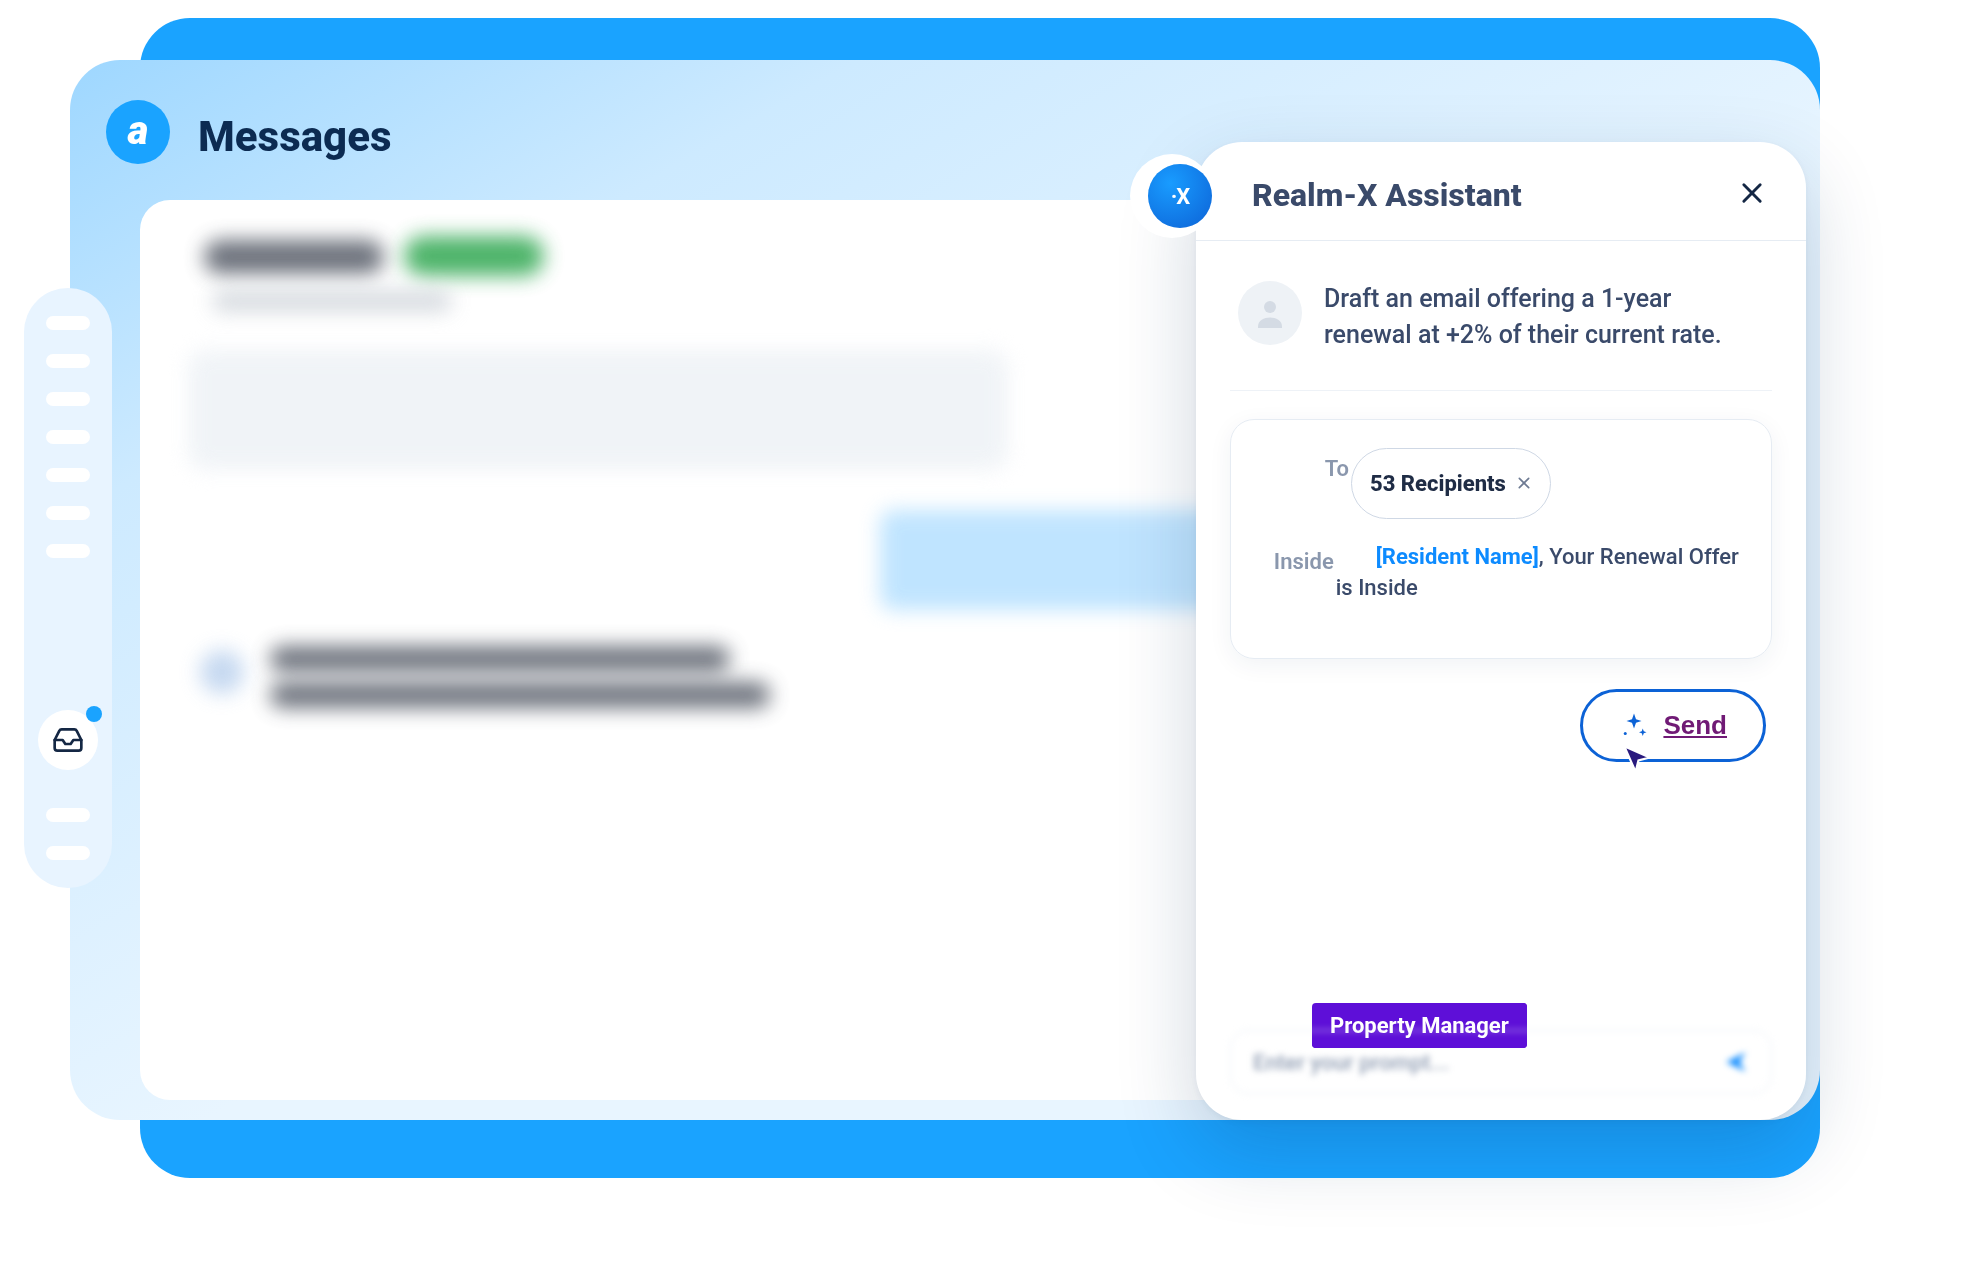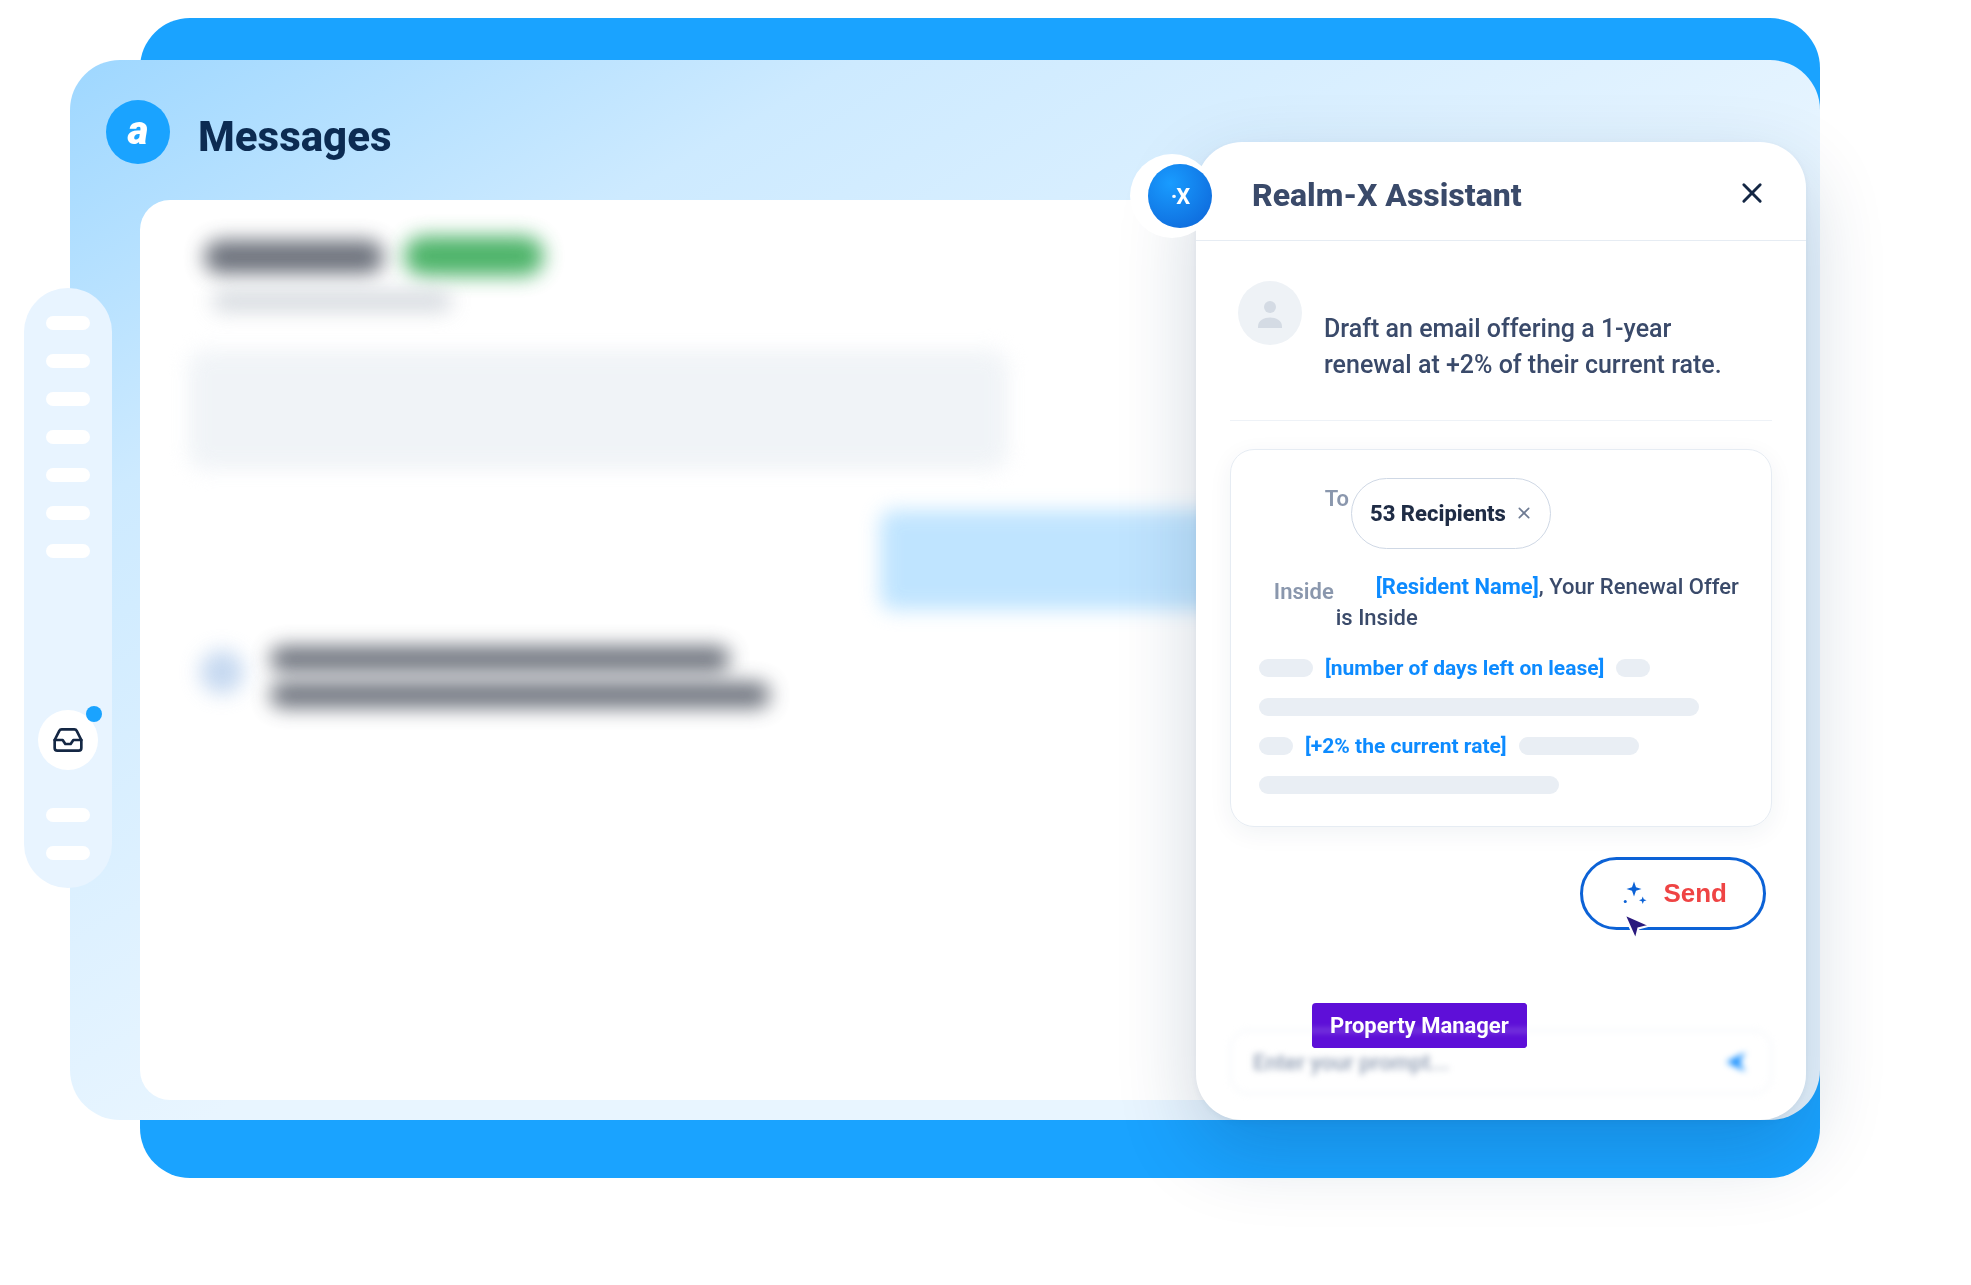--- a/index.html
+++ b/index.html
@@ -119,21 +119,21 @@
   .assistant-title { font-size:32px; font-weight:800; color:#3a4a6a; }
   .assistant-close { cursor:pointer; }
 
   .assistant-body { padding: 30px 34px 0 34px; }
 
   .prompt-row { display:flex; gap:22px; align-items:flex-start; padding: 10px 8px 36px 8px; border-bottom:1px solid #eef2f7; }
   .avatar-circle {
     width:64px; height:64px; border-radius:50%; background:#eef2f6;
     display:flex; align-items:center; justify-content:center; flex-shrink:0;
   }
-  .prompt-text { font-size:25px; line-height:1.45; color:#3a4a6a; font-weight:500; max-width:430px;margin-top:30px; }
+  .prompt-text { font-size:25px; line-height:1.45; color:#3a4a6a; font-weight:500; max-width:430px; }
 
   .compose-card {
     margin-top:28px;
     border:1px solid #e6ecf3;
     border-radius:24px;
     padding:28px 28px 32px 28px;
     box-shadow: 0 6px 24px rgba(16,52,92,0.06);
   }
   .field-row { display:flex; align-items:flex-start; gap:2px; margin-bottom:22px; }
   .field-label { width:90px; text-align:right; color:#8a97ad; font-size:22px; font-weight:600; padding-top:8px; }
@@ -150,21 +150,21 @@
   .body-lines { margin-top:6px; display:flex; flex-direction:column; gap:18px; }
   .line { display:flex; align-items:center; gap:12px; flex-wrap:wrap; }
   .grey-pill { height:18px; border-radius:10px; background:#e9eef4; }
   .token-box { color:#0d8bff; font-weight:700; font-size:21px; }
 
   .send-row { display:flex; justify-content:flex-end; margin-top:30px; padding-right:6px; position:relative;}
   .send-btn {
     display:inline-flex; align-items:center; gap:14px;
     border:3px solid #0c62d6; border-radius:999px;
     padding:18px 36px; background:#ffffff; cursor:pointer;
-    font-size:26px; font-weight:800; color:#ef4444;
+    font-size:26px; font-weight:800; color:#701a75;text-decoration:underline;
   }
   .sparkle-svg { width:30px; height:30px; }
 
   .cursor-arrow {
     position:absolute; right:118px; bottom:-14px;
   }
 
   .role-tag {
     position:absolute;
     left:116px; bottom:72px;
@@ -275,38 +275,20 @@
         </div>
       </div>
 
       <div class="field-row">
         <div class="field-label">Inside</div>
         <div class="subject-text">
           <span class="token">[Resident Name]</span><span>, Your Renewal Offer is Inside</span>
         </div>
       </div>
 
-      <div class="body-lines">
-        <div class="line">
-          <div class="grey-pill" style="width:54px;"></div>
-          <span class="token-box">[number of days left on lease]</span>
-          <div class="grey-pill" style="width:34px;"></div>
-        </div>
-        <div class="line">
-          <div class="grey-pill" style="width:100%; max-width:440px;"></div>
-        </div>
-        <div class="line">
-          <div class="grey-pill" style="width:34px;"></div>
-          <span class="token-box">[+2% the current rate]</span>
-          <div class="grey-pill" style="width:120px;"></div>
-        </div>
-        <div class="line">
-          <div class="grey-pill" style="width:300px;"></div>
-        </div>
-      </div>
     </div>
 
     <div class="send-row">
       <button class="send-btn">
         <svg class="sparkle-svg" viewBox="0 0 24 24" fill="#0c62d6">
           <path d="M12 2l1.6 4.6L18 8l-4.4 1.4L12 14l-1.6-4.6L6 8l4.4-1.4L12 2z"></path>
           <path d="M19 14l.8 2.2L22 17l-2.2.8L19 20l-.8-2.2L16 17l2.2-.8L19 14z"></path>
           <circle cx="5" cy="18" r="1.2"></circle>
         </svg>
         <span>Send</span>

